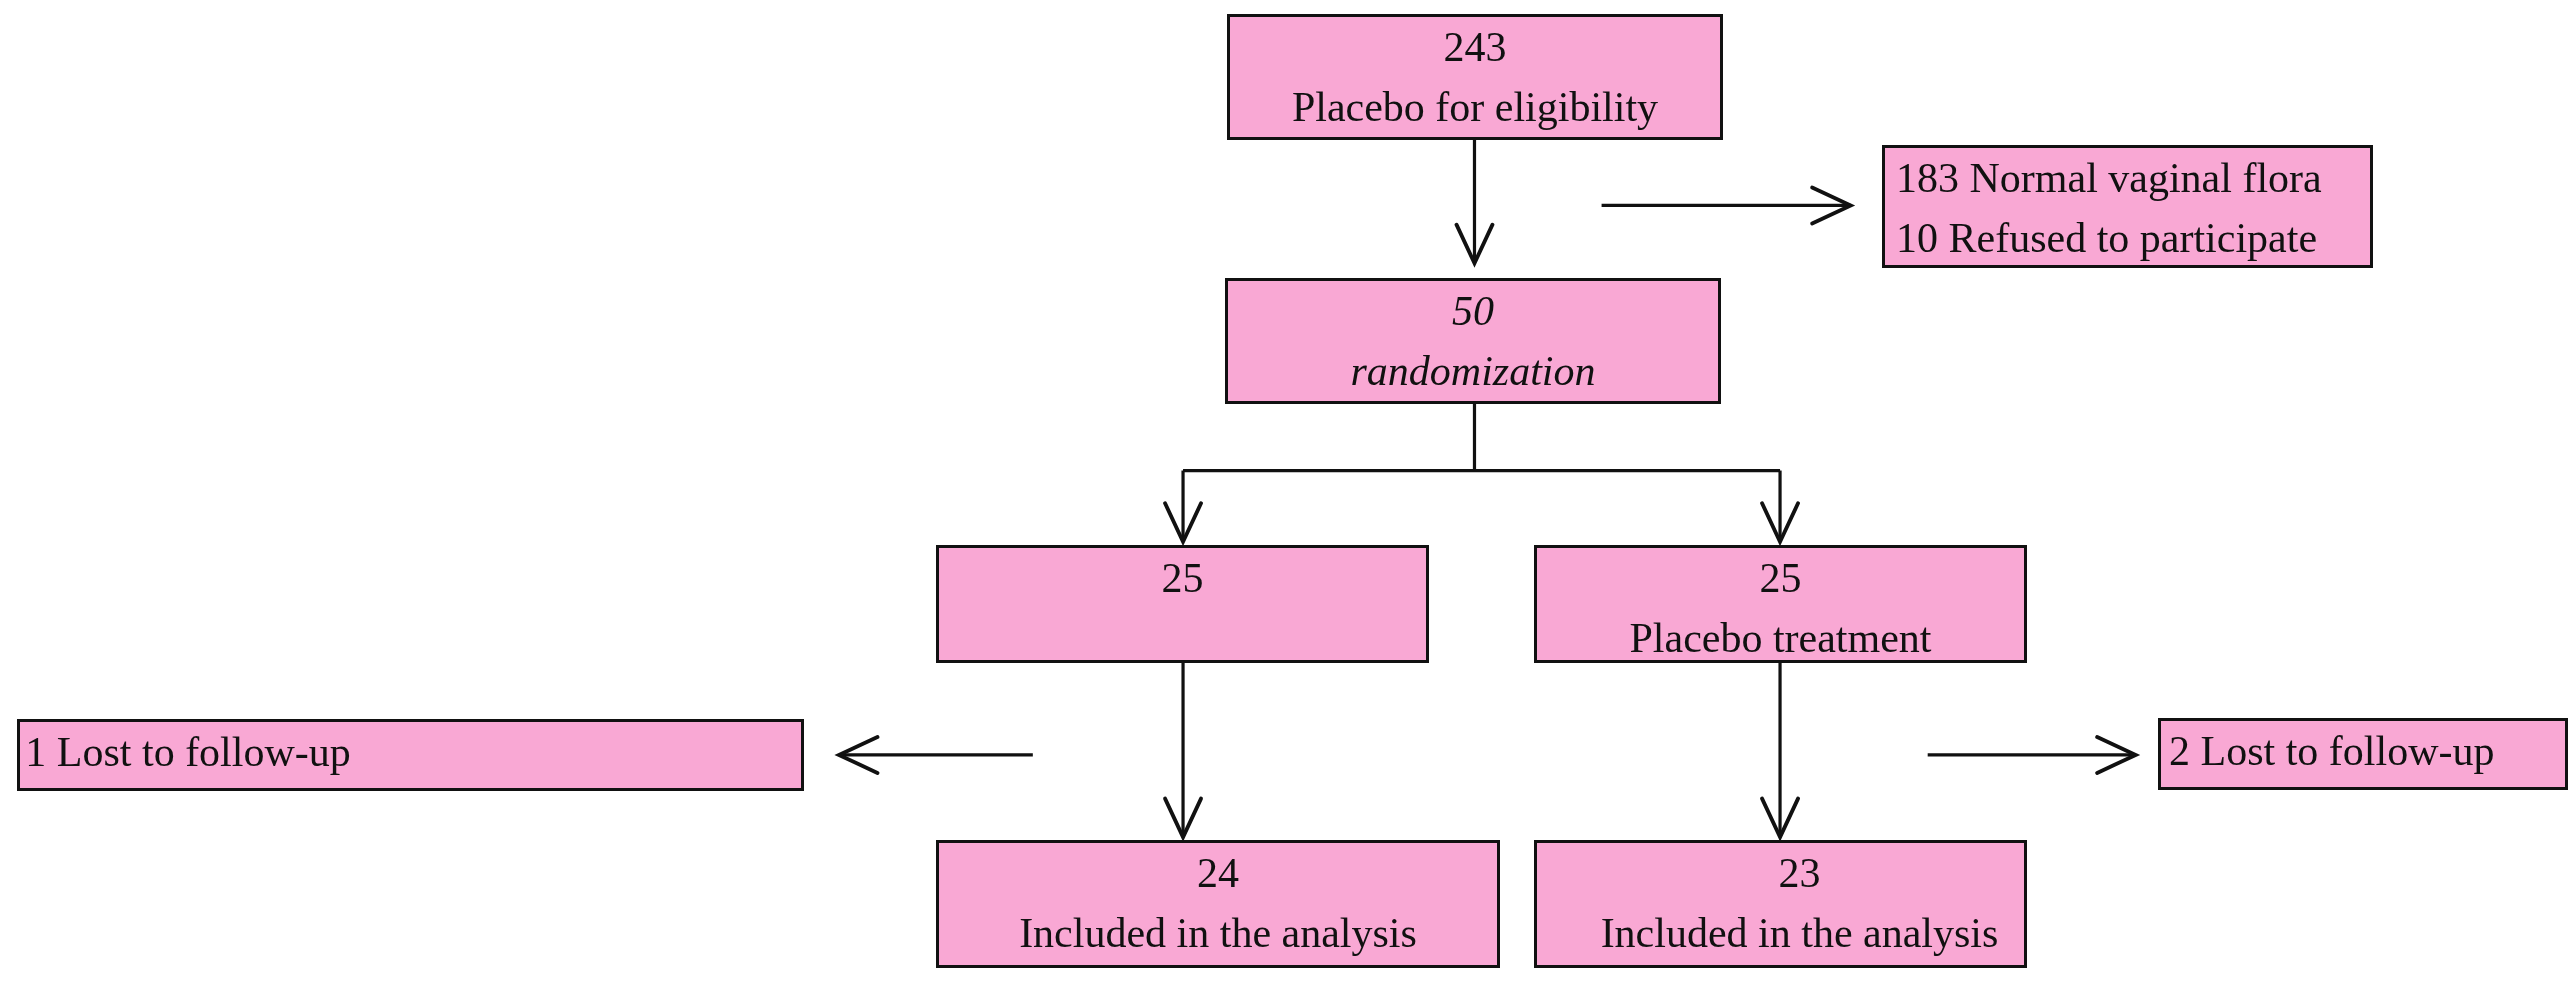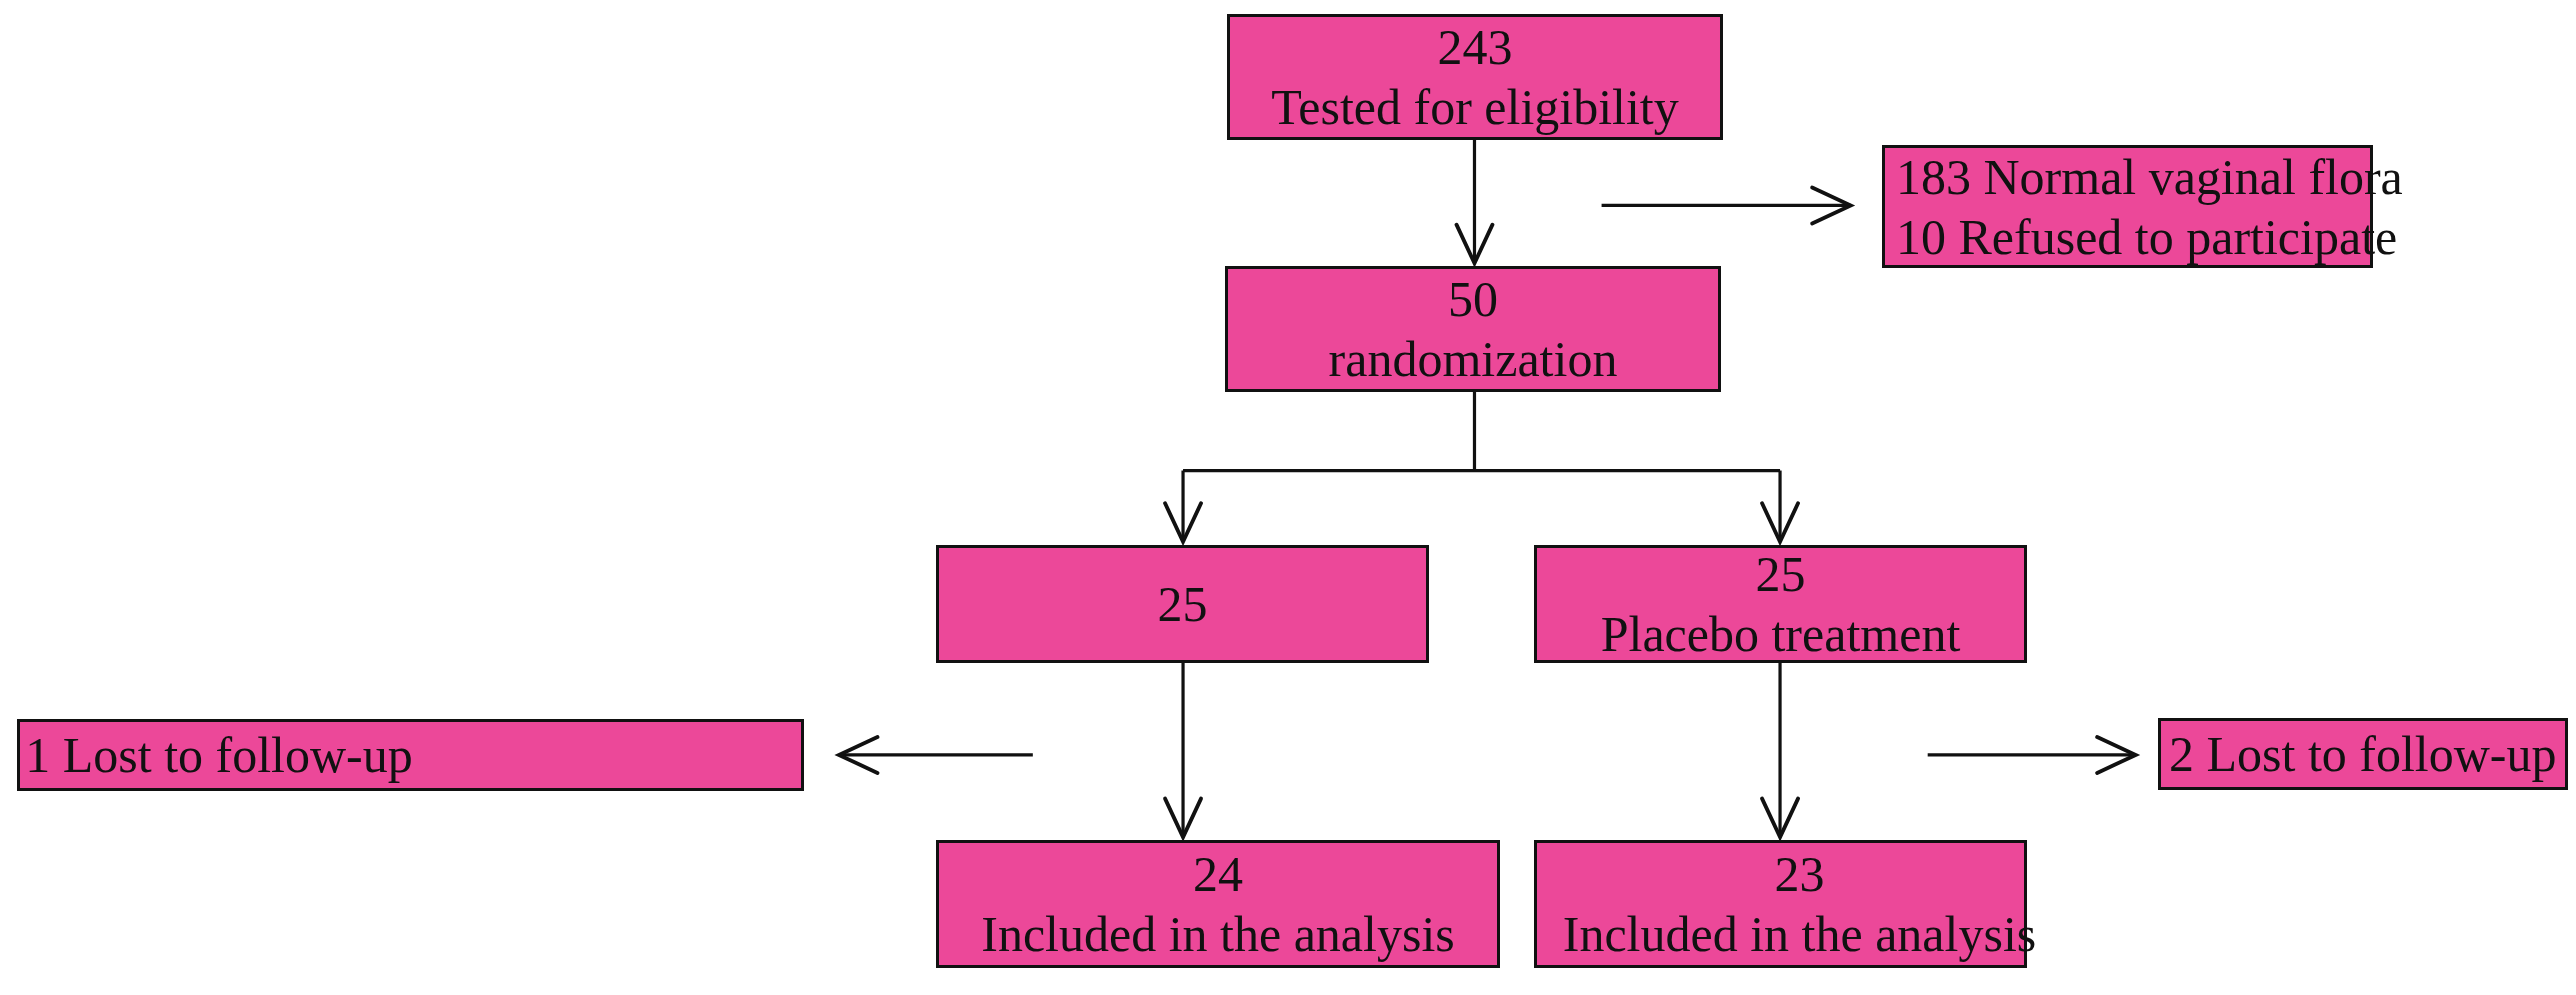--- a/index.html
+++ b/index.html
@@ -14,26 +14,25 @@
   }
   .connectors {
     position: absolute;
     left: 0; top: 0;
     width: 2576px; height: 995px;
   }
   .box {
     position: absolute;
     box-sizing: border-box;
     border: 3.2px solid #111111;
-    background: #ec4899;
+    background: #f9a8d4;
     display: flex;
     flex-direction: column;
-    justify-content: center;
     align-items: center;
-    font-size: 50px;
+    font-size: 42px;
     line-height: 60px;
     white-space: nowrap;
   }
   .box.left-align {
     align-items: flex-start;
     text-align: left;
   }
   .box .bline { display: block; }
 </style>
 </head>
@@ -55,29 +54,29 @@
     <line x1="1842" y1="733" x2="1842" y2="844" stroke="#111111" stroke-width="5" marker-end="url(#arrowhead)"></line>
     <line x1="2772" y1="733" x2="2772" y2="844" stroke="#111111" stroke-width="5" marker-end="url(#arrowhead)"></line>
     <line x1="1842" y1="1032" x2="1842" y2="1304" stroke="#111111" stroke-width="5" marker-end="url(#arrowhead)"></line>
     <line x1="2772" y1="1032" x2="2772" y2="1304" stroke="#111111" stroke-width="5" marker-end="url(#arrowhead)"></line>
     <line x1="1608" y1="1176" x2="1306" y2="1176" stroke="#111111" stroke-width="5" marker-end="url(#arrowhead)"></line>
     <line x1="3002" y1="1176" x2="3326" y2="1176" stroke="#111111" stroke-width="5" marker-end="url(#arrowhead)"></line>
   </svg>
 
   <div class="box" style="left:1227px; top:14px; width:496px; height:126px;">
     <span class="bline">243</span>
-    <span class="bline">Tested for eligibility</span>
+    <span class="bline">Placebo for eligibility</span>
   </div>
 
   <div class="box left-align" style="left:1882px; top:145px; width:491px; height:123px; padding-left:11px;">
     <span class="bline">183 Normal vaginal flora</span>
     <span class="bline">10 Refused to participate</span>
   </div>
 
-  <div class="box" style="left:1225px; top:266px; width:496px; height:126px;">
+  <div class="box" style="left:1225px; top:278px; width:496px; height:126px;font-style:italic;">
     <span class="bline">50</span>
     <span class="bline">randomization</span>
   </div>
 
   <div class="box" style="left:936px; top:545px; width:493px; height:118px;">
     <span class="bline">25</span>
   </div>
 
   <div class="box" style="left:1534px; top:545px; width:493px; height:118px;">
     <span class="bline">25</span>

